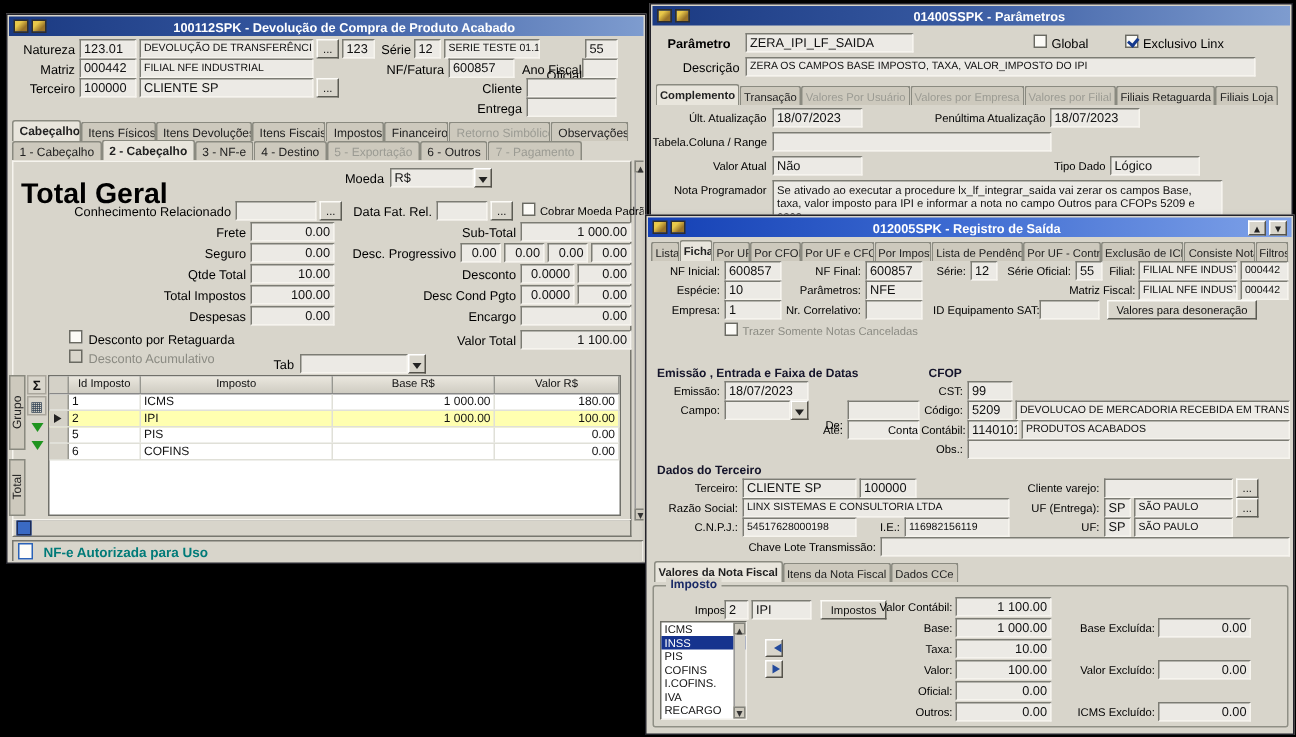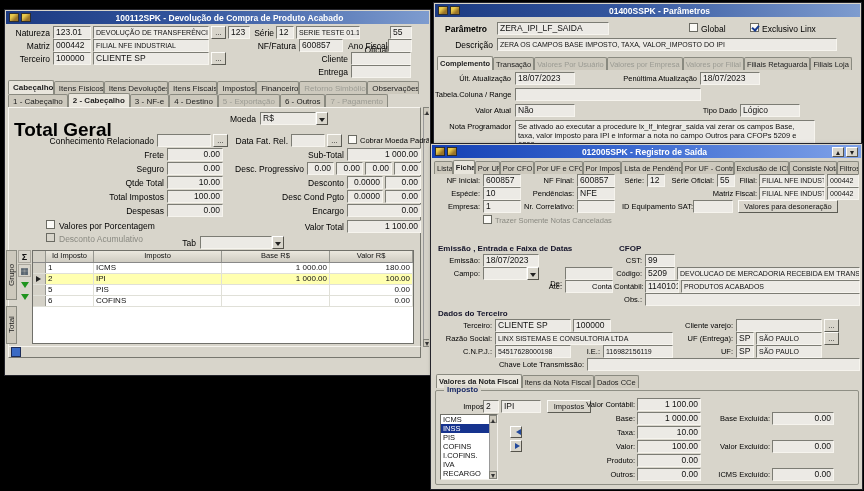--- a/index.html
+++ b/index.html
@@ -175,21 +175,21 @@
     <span class="lbl r" style="left:240px;top:154px;width:98px">Desconto</span>
     <span class="fld num" style="left:341px;top:152px;width:36px">0.0000</span>
     <span class="fld num" style="left:379px;top:152px;width:36px">0.00</span>
     <span class="lbl r" style="left:240px;top:168px;width:98px">Desc Cond Pgto</span>
     <span class="fld num" style="left:341px;top:166px;width:36px">0.0000</span>
     <span class="fld num" style="left:379px;top:166px;width:36px">0.00</span>
     <span class="lbl r" style="left:240px;top:182px;width:98px">Encargo</span>
     <span class="fld num" style="left:341px;top:180px;width:74px">0.00</span>
 
     <span class="cb" style="left:40px;top:196px"></span>
-    <span class="lbl" style="left:53px;top:197px">Valores por Porcentagem</span>
+    <span class="lbl" style="left:53px;top:197px">Desconto por Retaguarda</span>
     <span class="cb dis" style="left:40px;top:209px"></span>
     <span class="lbl dim" style="left:53px;top:210px">Desconto Acumulativo</span>
 
     <span class="lbl r" style="left:240px;top:198px;width:98px">Valor Total</span>
     <span class="fld num" style="left:341px;top:196px;width:74px">1 100.00</span>
 
     <span class="lbl r" style="left:170px;top:214px;width:20px">Tab</span>
     <span class="fld" style="left:194px;top:212px;width:72px"></span>
     <span class="dd" style="left:266px;top:212px"></span>
 
@@ -233,20 +233,24 @@
         <span class="tc selc" style="width:13px"></span>
         <span class="tc" style="width:48px">6</span>
         <span class="tc" style="width:128px">COFINS</span>
         <span class="tc num" style="width:108px"></span>
         <span class="tc num" style="width:83px">0.00</span>
       </div>
     </div>
 
     <div class="panel" style="left:2px;top:322px;width:413px;height:12px"></div>
     <span class="blueico" style="left:5px;top:323px"></span>
+    <div class="statusbar" style="left:2px;top:336px;width:421px;height:15px">
+      <span class="pgico" style="left:3px;top:1px"></span>
+      <span class="lbl teal" style="left:20px;top:2px">NF-e Autorizada para Uso</span>
+    </div>
   </div>
 </div>
 
 <div class="window" style="left:433px;top:2px;width:429px;height:146px">
   <div class="titlebar">
     <span class="tb-ico"></span>
     <span class="tb-ico"></span>
     <span class="t">01400SSPK - Parâmetros</span>
   </div>
   <div class="win-body">
@@ -318,21 +322,21 @@
     <span class="lbl r s" style="left:186px;top:18px;width:26px">Série:</span>
     <span class="fld" style="left:215px;top:16px;width:18px">12</span>
     <span class="lbl r s" style="left:236px;top:18px;width:46px">Série Oficial:</span>
     <span class="fld" style="left:285px;top:16px;width:18px">55</span>
     <span class="lbl r s" style="left:305px;top:18px;width:20px">Filial:</span>
     <span class="fld s" style="left:327px;top:16px;width:66px">FILIAL NFE INDUSTRIAL</span>
     <span class="fld s" style="left:395px;top:16px;width:32px">000442</span>
 
     <span class="lbl r s" style="left:2px;top:31px;width:46px">Espécie:</span>
     <span class="fld" style="left:51px;top:29px;width:38px">10</span>
-    <span class="lbl r s" style="left:98px;top:31px;width:44px">Pendências:</span>
+    <span class="lbl r s" style="left:98px;top:31px;width:44px">Parâmetros:</span>
     <span class="fld" style="left:145px;top:29px;width:38px">NFE</span>
     <span class="lbl r s" style="left:278px;top:31px;width:47px">Matriz Fiscal:</span>
     <span class="fld s" style="left:327px;top:29px;width:66px">FILIAL NFE INDUSTRIAL</span>
     <span class="fld s" style="left:395px;top:29px;width:32px">000442</span>
 
     <span class="lbl r s" style="left:2px;top:44px;width:46px">Empresa:</span>
     <span class="fld" style="left:51px;top:42px;width:38px">1</span>
     <span class="lbl r s" style="left:90px;top:44px;width:52px">Nr. Correlativo:</span>
     <span class="fld" style="left:145px;top:42px;width:38px"></span>
     <span class="lbl r s" style="left:190px;top:44px;width:68px">ID Equipamento SAT:</span>
@@ -431,20 +435,20 @@
     <span class="lbl r s" style="left:130px;top:256px;width:73px">Base:</span>
     <span class="fld num" style="left:205px;top:254px;width:64px">1 000.00</span>
     <span class="lbl r s" style="left:265px;top:256px;width:73px">Base Excluída:</span>
     <span class="fld num" style="left:340px;top:254px;width:62px">0.00</span>
     <span class="lbl r s" style="left:130px;top:270px;width:73px">Taxa:</span>
     <span class="fld num" style="left:205px;top:268px;width:64px">10.00</span>
     <span class="lbl r s" style="left:130px;top:284px;width:73px">Valor:</span>
     <span class="fld num" style="left:205px;top:282px;width:64px">100.00</span>
     <span class="lbl r s" style="left:265px;top:284px;width:73px">Valor Excluído:</span>
     <span class="fld num" style="left:340px;top:282px;width:62px">0.00</span>
-    <span class="lbl r s" style="left:130px;top:298px;width:73px">Produto:</span>
+    <span class="lbl r s" style="left:130px;top:298px;width:73px">Oficial:</span>
     <span class="fld num" style="left:205px;top:296px;width:64px">0.00</span>
     <span class="lbl r s" style="left:130px;top:312px;width:73px">Outros:</span>
     <span class="fld num" style="left:205px;top:310px;width:64px">0.00</span>
     <span class="lbl r s" style="left:265px;top:312px;width:73px">ICMS Excluído:</span>
     <span class="fld num" style="left:340px;top:310px;width:62px">0.00</span>
   </div>
 </div>
 
 </body></html>

